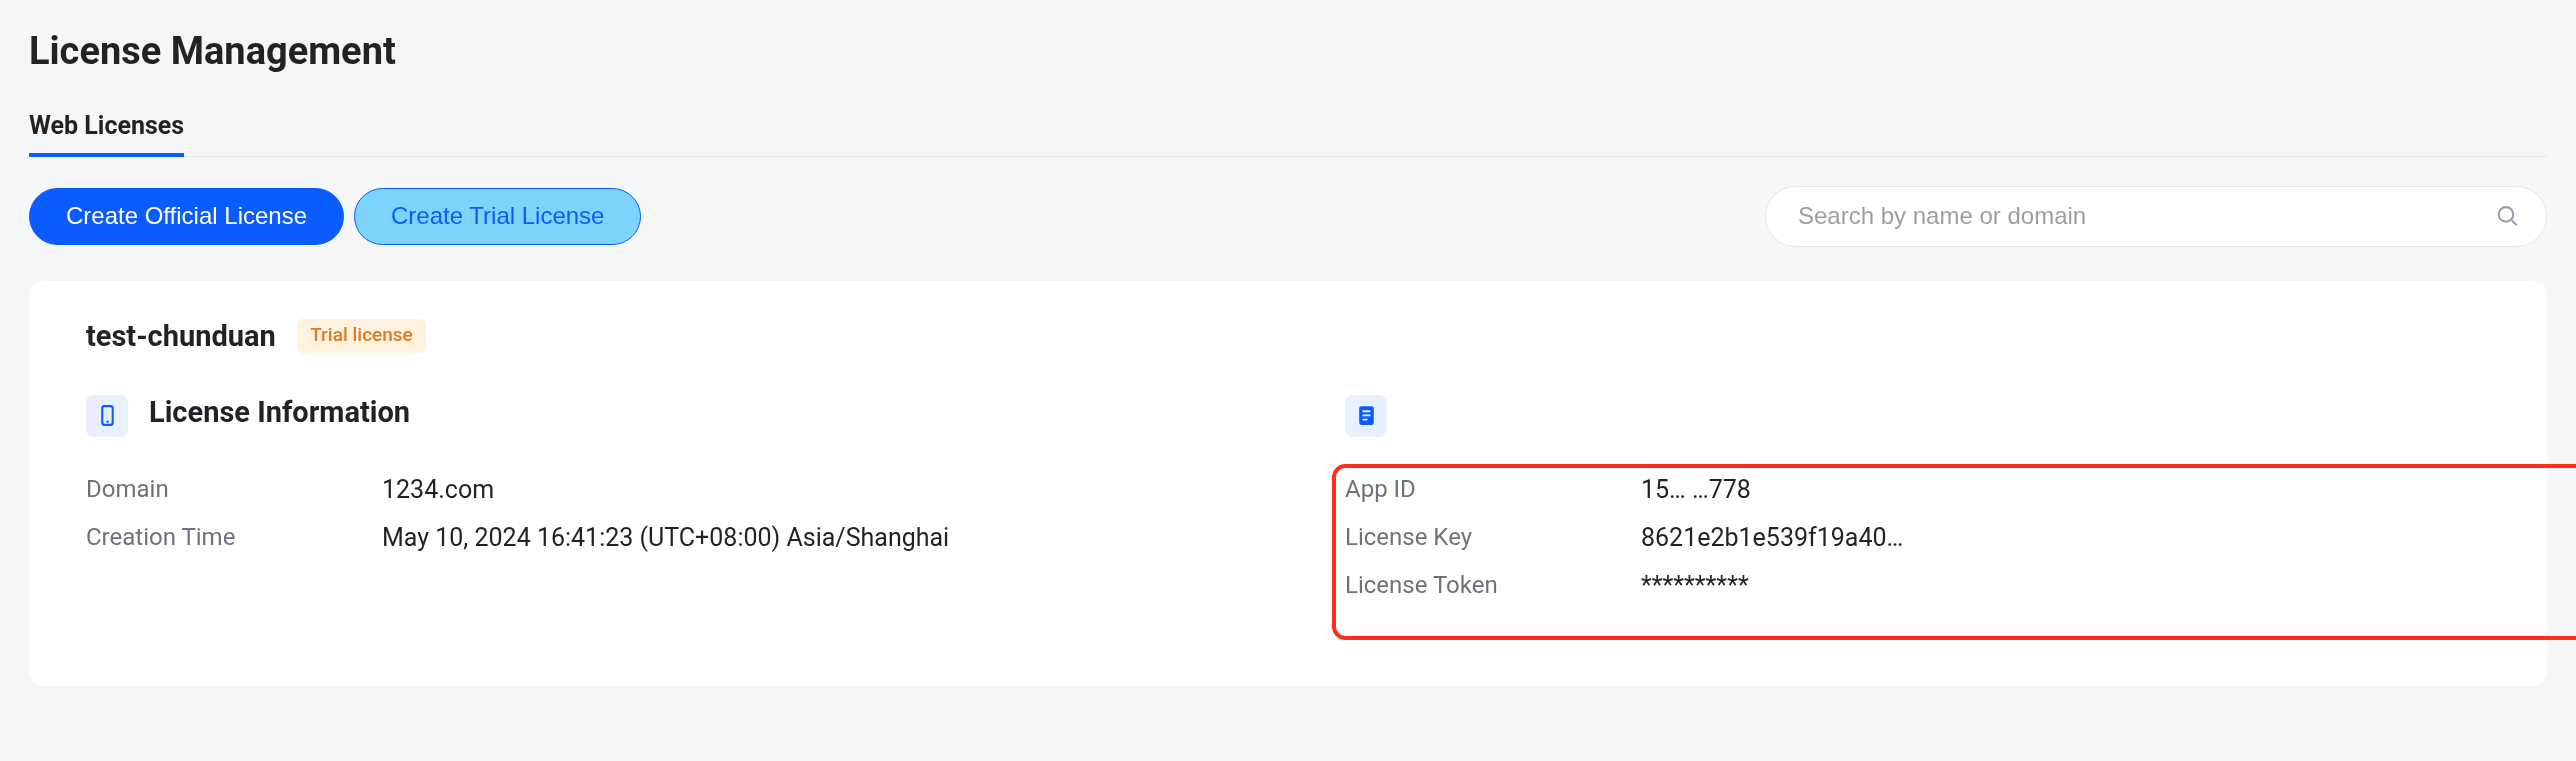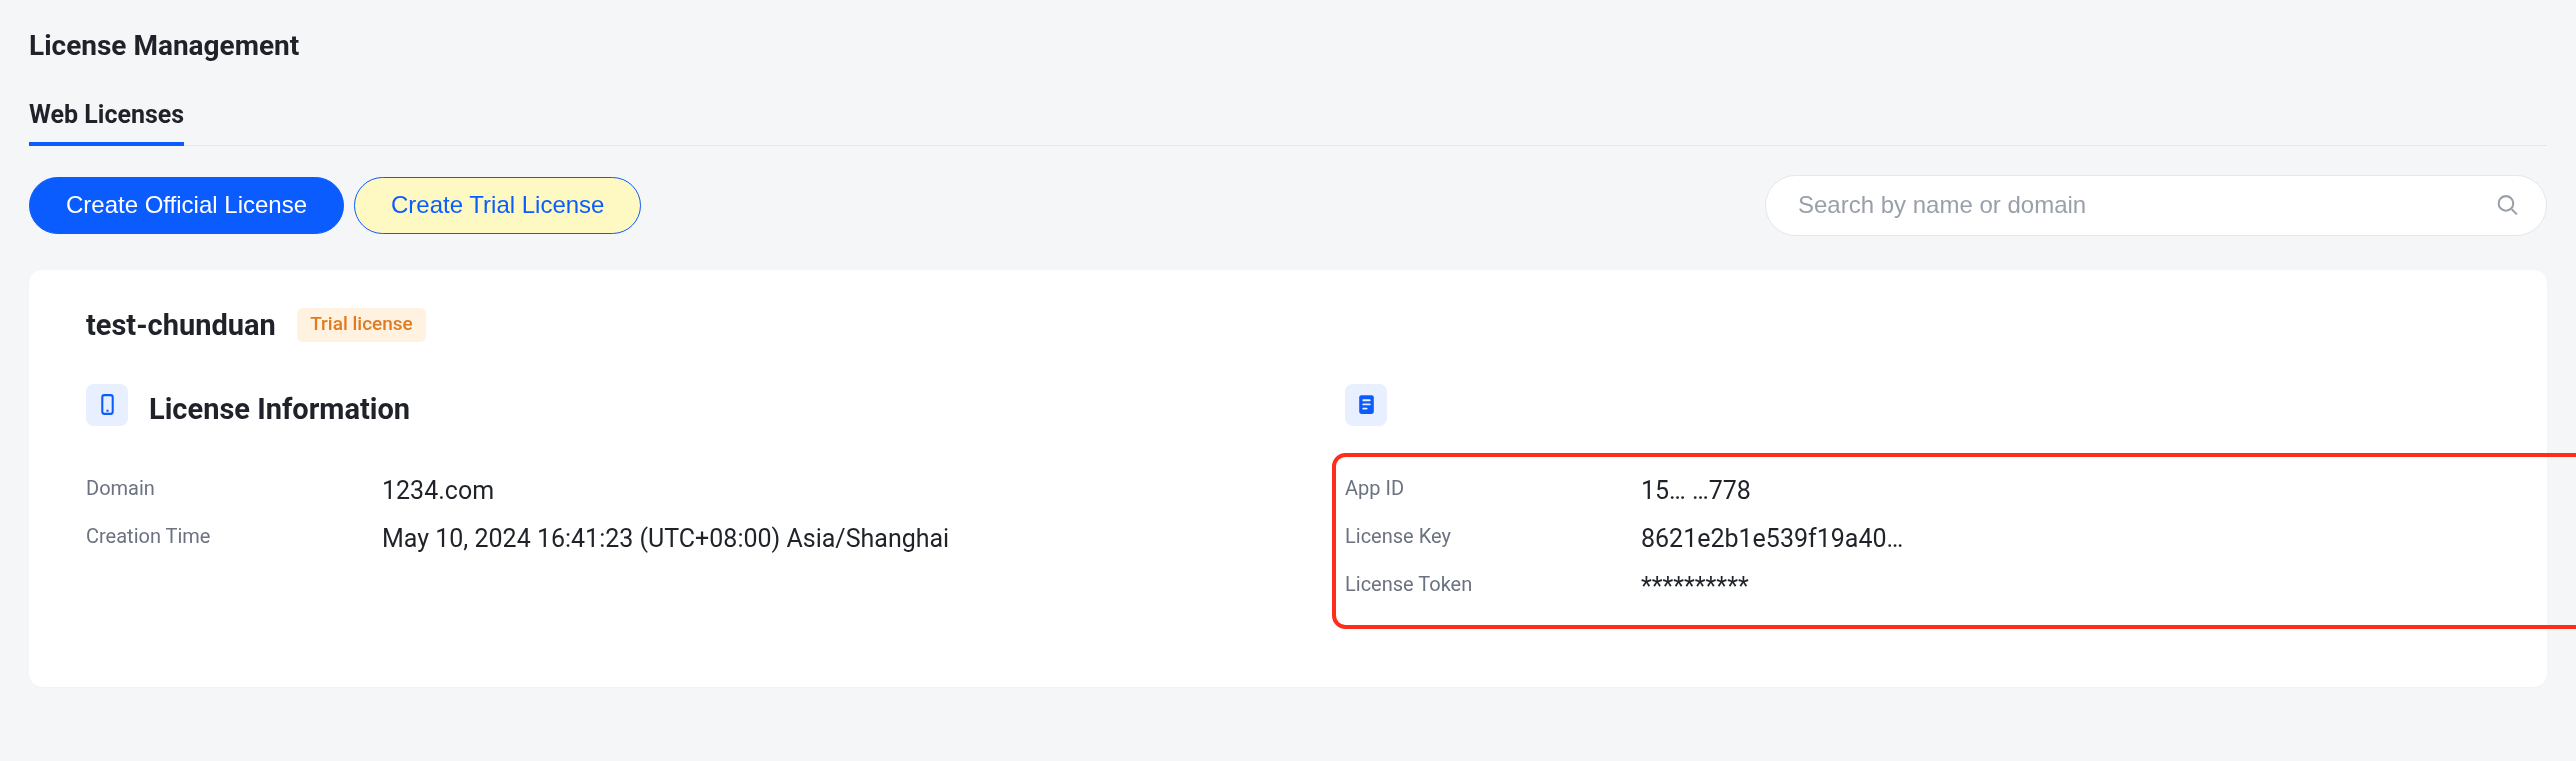--- a/index.html
+++ b/index.html
@@ -8,21 +8,21 @@
     background: #f5f6f8;
     color: #1f2329;
     width: 2576px;
     height: 761px;
     overflow: hidden;
   }
   .page {
     padding: 29px 29px 0 29px;
   }
   .page-title {
-    font-size: 28px;
+    font-size: 38px;
     font-weight: 700;
     color: #1f2329;
     margin-bottom: 38px;
   }
   .tabs {
     display: flex;
     gap: 44px;
     border-bottom: 1px solid #e4e6eb;
     margin-bottom: 29px;
   }
@@ -57,21 +57,21 @@
     border: 1px solid transparent;
     font-weight: 500;
     white-space: nowrap;
   }
   .btn-primary {
     background: #0b5cff;
     color: #fff;
     border-color: #0b5cff;
   }
   .btn-outline {
-    background: #fef9c3;
+    background: #7dd3fc;
     color: #0b5cff;
     border-color: #0b5cff;
   }
   .search-wrap {
     position: relative;
     width: 782px;
   }
   .search-input {
     width: 100%;
     height: 61px;
@@ -122,23 +122,23 @@
 
   .cols {
     display: flex;
     align-items: flex-start;
   }
   .col-left { flex: 1; padding-right: 114px; }
   .col-right { flex: 1; position: relative; }
 
   .section-head {
     display: flex;
-    align-items: flex-end;
+    align-items: flex-start;
     gap: 21px;
-    margin-bottom: 41px;
+    margin-bottom: 29px;
   }
   .section-icon-wrap {
     width: 42px;
     height: 42px;
     border-radius: 7.6px;
     background: #e8f0ff;
     color: #0b5cff;
     display: flex;
     align-items: center;
     justify-content: center;
@@ -147,21 +147,21 @@
     font-size: 29px;
     font-weight: 700;
   }
   .kv-row {
     display: flex;
     padding: 9.5px 0;
   }
   .kv-label {
     width: 296px;
     color: #6b7280;
-    font-size: 20px;
+    font-size: 24px;
   }
   .kv-value {
     color: #1f2329;
     font-size: 25px;
   }
 
   .highlight-box {
     position: absolute;
     top: 69px;
     left: -13.4px;

